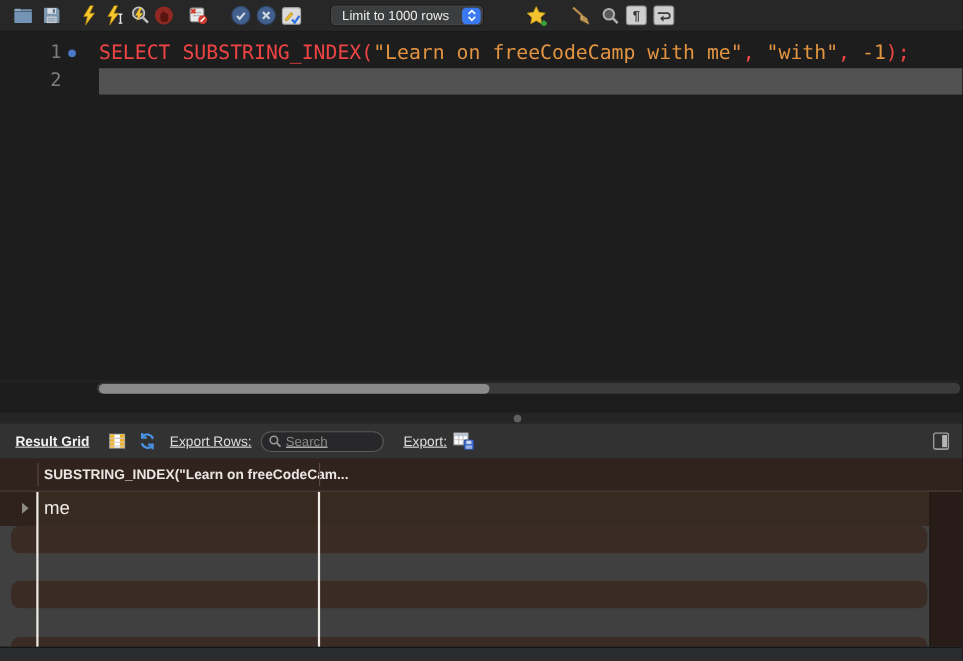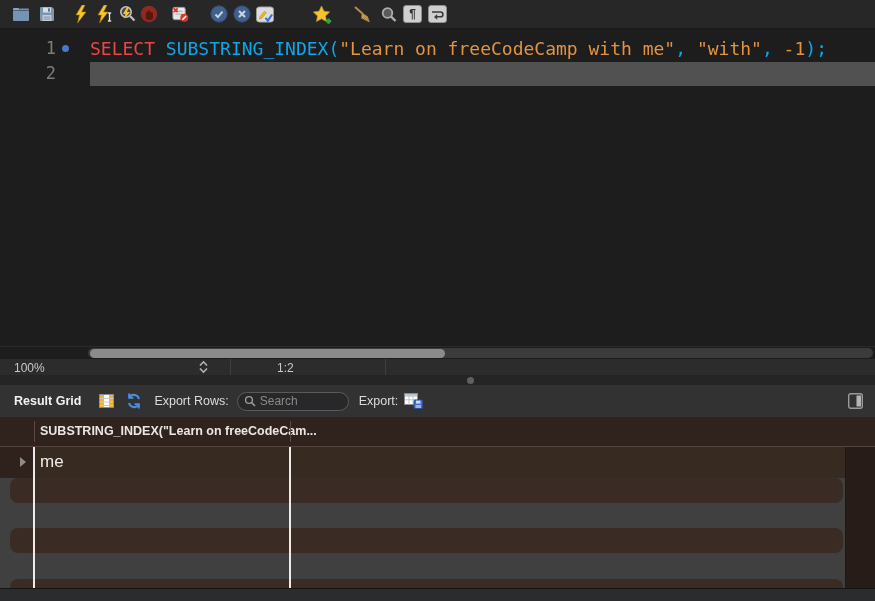--- a/index.html
+++ b/index.html
@@ -12,21 +12,21 @@
   .sqbtn { width:19px; height:18px; border-radius:3px; background:#cfcfcf; border:1px solid #8f8f8f; display:flex; align-items:center; justify-content:center; color:#333; font-weight:bold; font-size:12px; }
   .limit-dd { position:relative; margin-left:26px; width:140px; height:20px; background:#3c3d3e; border:1px solid #1c1c1c; border-radius:5px; display:flex; align-items:center; padding-left:10px; font-size:12px; color:#ececec; flex:none; box-shadow:inset 0 0 0 1px #4a4a4a; }
   .limit-cap { position:absolute; right:2px; top:1.5px; width:17px; height:15px; border-radius:4px; background:#3b79f0; display:flex; align-items:center; justify-content:center; }
 
   
   .editor { position:absolute; top:29px; left:0; right:0; height:317px; background:#1d1d1e; font-family:"DejaVu Sans Mono",monospace; }
   .ln { position:absolute; width:56px; text-align:right; color:#7d7d7d; font-size:17px; line-height:25px; }
   .stmt-dot { position:absolute; left:62px; width:7px; height:7px; border-radius:50%; background:#4878c8; }
   .code-text { position:absolute; left:90px; font-size:18px; line-height:25px; white-space:pre; }
   .seg.k { color:#ef4444; }
-  .seg.p { color:#0ea5e9; }
+  .seg.p { color:#ef4444; }
   .seg.s { color:#e29440; }
   .seg.n { color:#e29440; }
   .cur-line { position:absolute; left:90px; right:0; top:33px; height:24px; background:#515151; }
 
   
   .hscroll { position:absolute; top:346px; left:0; right:0; height:12px; background:#1d1d1e; border-top:1px solid #2a2a2a; }
   .hscroll .track { position:absolute; left:88px; right:2px; top:1px; height:10px; border-radius:5px; background:#3b3b3b; }
   .hscroll .thumb { position:absolute; left:90px; width:355px; top:2px; height:9px; border-radius:4.5px; background:#8b8b8b; }
 
   
@@ -35,21 +35,21 @@
   .estatus .stepper { position:absolute; left:198px; top:1px; }
   .estatus .sep1 { position:absolute; left:230px; top:0; bottom:0; width:1px; background:#3f3f3f; }
   .estatus .pos { position:absolute; left:277px; top:2px; }
   .estatus .sep2 { position:absolute; left:385px; top:0; bottom:0; width:1px; background:#3f3f3f; }
 
   
   .splitter { position:absolute; top:375px; left:0; right:0; height:10px; background:#252526; }
   .splitter .knob { position:absolute; left:467px; top:2px; width:7px; height:7px; border-radius:50%; background:#606060; }
 
   
-  .rg-toolbar { position:absolute; top:385px; left:0; right:0; height:32px; background:#323233; display:flex; align-items:center; font-size:12.5px; }
+  .rg-toolbar { position:absolute; top:385px; left:0; right:0; height:32px; background:#323233; display:flex; align-items:center; font-size:12.5px;text-decoration:underline; }
   .rg-title { margin-left:14px; font-weight:bold; color:#f2f2f2; }
   .rg-label { color:#dcdcdc; }
   .searchbox { margin-left:8px; width:112px; height:19px; border-radius:10px; background:#28282a; border:1px solid #5a5a5a; display:flex; align-items:center; padding:0 6px; }
   .searchbox input { flex:1; min-width:0; background:transparent; border:0; outline:none; color:#cfcfcf; font-size:12px; margin-left:4px; font-family:"Liberation Sans",sans-serif; }
   .searchbox input::placeholder { color:#8a8a8a; }
 
   
   .rg-header { position:absolute; top:417px; left:0; right:0; height:30px; background:#30231d; border-bottom:1px solid #54433a; }
   .rg-header .colsep { position:absolute; top:4px; bottom:4px; width:1px; background:#5a4a40; }
   .rg-header .coltext { position:absolute; left:40px; top:7px; font-size:12.5px; font-weight:600; color:#eae6e2; }
@@ -138,20 +138,29 @@
         </svg>
     </div>
     <div class="tbi" style="margin-left:5px">
       <svg width="19" height="17" viewBox="0 0 19 17">
           <rect x="0.5" y="0.5" width="18" height="16" rx="3" fill="#dcdcdc" stroke="#9a9a9a"></rect>
           <path d="M4,11 l5,-6 2,1.6 -5,6 -2.4,0.8 z" fill="#e8b92d" stroke="#a5831a" stroke-width="0.5"></path>
           <path d="M10,12 l2.5,3 4.5,-6.5" stroke="#2f72e4" stroke-width="2.2" fill="none"></path>
         </svg>
     </div>
 
+    <div class="limit-dd">
+      <span>Limit to 1000 rows</span>
+      <span class="limit-cap">
+        <svg width="10" height="12" viewBox="0 0 10 12">
+            <path d="M2,4.6 L5,1.6 8,4.6" fill="none" stroke="#ffffff" stroke-width="1.5"></path>
+            <path d="M2,7.4 L5,10.4 8,7.4" fill="none" stroke="#ffffff" stroke-width="1.5"></path>
+          </svg>
+      </span>
+    </div>
 
     <div class="tbi" style="margin-left:38px;width:20px">
       <svg width="20" height="19" viewBox="0 0 20 19">
           <path fill="#f3c430" stroke="#c99b16" stroke-width="0.7" d="M9.5,1 l2.5,5.2 5.7,0.8 -4.2,3.9 1,5.6 -5,-2.7 -5,2.7 1,-5.6 -4.2,-3.9 5.7,-0.8 z"></path>
           <g stroke="#35a63c" stroke-width="2.4">
             <line x1="16.5" y1="13.6" x2="16.5" y2="18.8"></line>
             <line x1="13.9" y1="16.2" x2="19.1" y2="16.2"></line>
           </g>
         </svg>
     </div>
@@ -183,32 +192,20 @@
     <div class="code-text" style="top:7px"><span class="seg k">SELECT </span><span class="seg p">SUBSTRING_INDEX(</span><span class="seg s">"Learn on freeCodeCamp with me"</span><span class="seg p">, </span><span class="seg s">"with"</span><span class="seg p">, </span><span class="seg n">-1</span><span class="seg p">);</span></div>
     <div class="ln" style="top:32px">2</div>
     <div class="cur-line"></div>
   </div>
 
   <div class="hscroll">
     <div class="track"></div>
     <div class="thumb"></div>
   </div>
 
-  <div class="estatus">
-    <span class="zoom">100%</span>
-    <span class="stepper">
-      <svg width="11" height="14" viewBox="0 0 11 14">
-          <path d="M2,5.5 L5.5,1.8 9,5.5" fill="none" stroke="#b5b5b5" stroke-width="1.6"></path>
-          <path d="M2,8.5 L5.5,12.2 9,8.5" fill="none" stroke="#b5b5b5" stroke-width="1.6"></path>
-        </svg>
-    </span>
-    <span class="sep1"></span>
-    <span class="pos">1:2</span>
-    <span class="sep2"></span>
-  </div>
 
   <div class="splitter">
     <div class="knob"></div>
   </div>
 
   <div class="rg-toolbar">
     <span class="rg-title">Result Grid</span>
     <span class="tbi" style="margin-left:18px;width:15px">
       <svg width="15" height="14" viewBox="0 0 15 14">
           <rect x="0.5" y="0.5" width="14" height="13" fill="#ffffff" stroke="#8a8a8a"></rect>
@@ -228,21 +225,21 @@
         </svg>
     </span>
     <span class="rg-label" style="margin-left:12px">Export Rows:</span>
     <span class="searchbox">
       <svg width="12" height="12" viewBox="0 0 12 12">
           <circle cx="5" cy="5" r="3.4" fill="none" stroke="#9a9a9a" stroke-width="1.4"></circle>
           <line x1="7.6" y1="7.6" x2="11" y2="11" stroke="#9a9a9a" stroke-width="1.6"></line>
         </svg>
       <input type="text" placeholder="Search" style="">
     </span>
-    <span class="rg-label" style="margin-left:10px">Export:</span>
+    <span class="rg-label" style="margin-left:18px">Export:</span>
     <span class="tbi" style="margin-left:6px;width:19px">
       <svg width="19" height="16" viewBox="0 0 19 16">
           <rect x="0.5" y="0.5" width="13" height="11" fill="#ffffff" stroke="#8a8a8a"></rect>
           <rect x="1" y="1" width="12" height="2.6" fill="#b9c6d6"></rect>
           <line x1="5" y1="1" x2="5" y2="11.5" stroke="#c2c2c2"></line>
           <line x1="9" y1="1" x2="9" y2="11.5" stroke="#c2c2c2"></line>
           <line x1="1" y1="6.8" x2="13" y2="6.8" stroke="#c2c2c2"></line>
           <rect x="10" y="7" width="8.5" height="8.5" rx="1" fill="#3e6fd0" stroke="#2c4f9a"></rect>
           <rect x="12" y="7.6" width="4.5" height="3" fill="#cfd9ea"></rect>
           <rect x="11.5" y="12" width="5.5" height="3" fill="#9db4dd"></rect>

